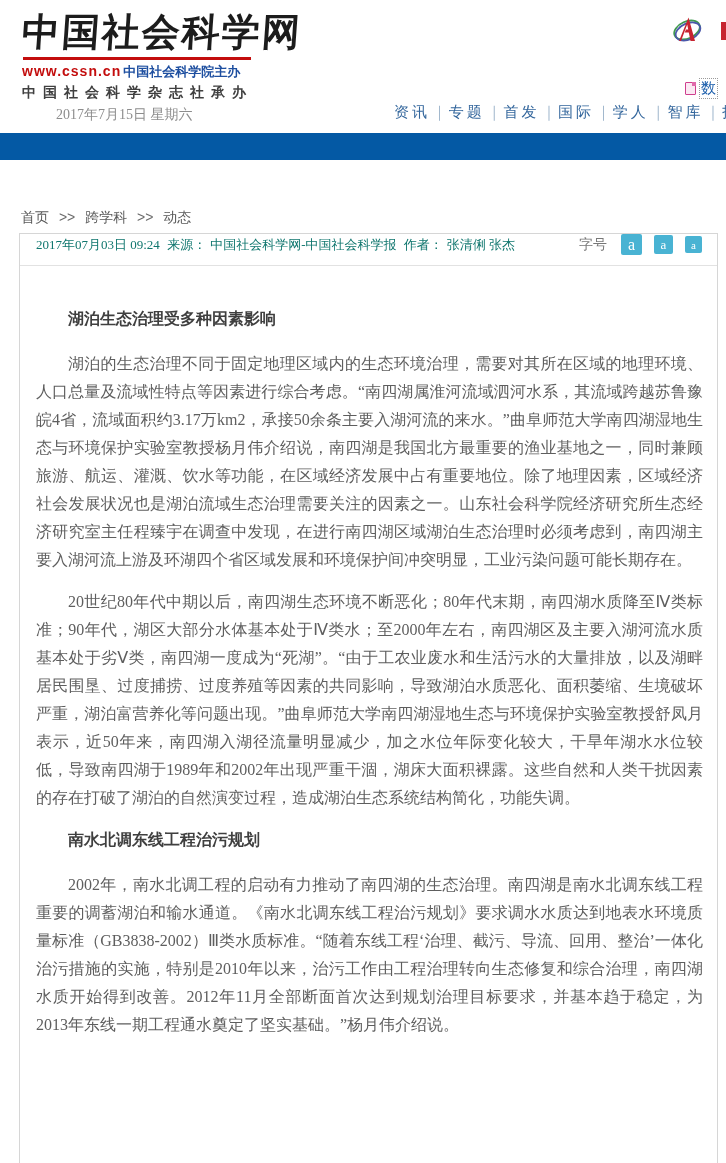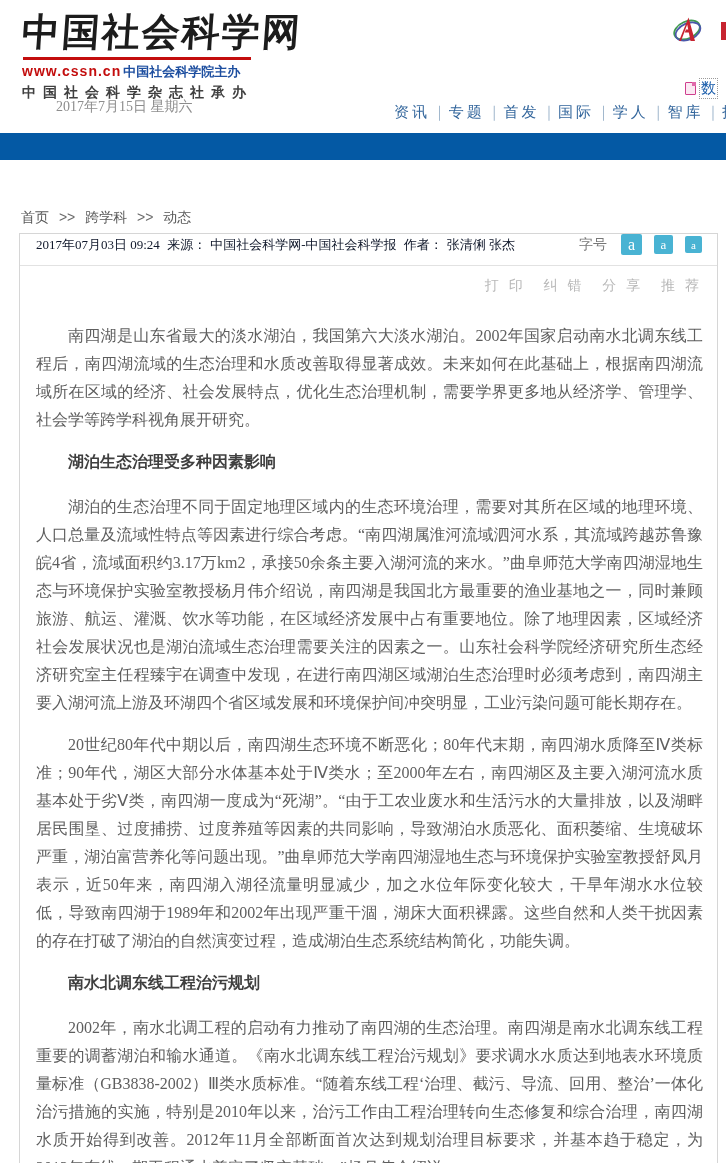--- a/index.html
+++ b/index.html
@@ -12,21 +12,21 @@
   .site-name { font-family:"DejaVu Serif","Liberation Serif",serif; font-weight:bold;
     font-size:38px; line-height:48px; color:#1c1c1c; letter-spacing:2px;
     transform:skewX(-4deg); }
   .red-rule { width:228px; height:3px; background:#c30d0d; margin:1px 0 3px 1px; }
   .url-line { display:flex; align-items:baseline; gap:2px; }
   .site-url { color:#c30d0d; font-weight:bold; font-size:14px; letter-spacing:1px;
     font-family:"Liberation Sans",sans-serif; }
   .sponsor { color:#1e4fa0; font-weight:bold; font-size:13px; }
   .organizer { margin-top:3px; color:#404040; font-size:14px; font-weight:bold;
     letter-spacing:7px; }
-  .header-date { position:absolute; left:56px; top:98px; color:#8d8d8d; font-size:14px;
+  .header-date { position:absolute; left:56px; top:106px; color:#8d8d8d; font-size:14px;
     font-family:"Liberation Serif","DejaVu Serif",serif; }
 
   .emblem { position:absolute; right:24px; top:14px; width:30px; height:32px; }
   .red-sliver { position:absolute; right:0; top:22px; width:5px; height:18px;
     background:#c72430; }
 
   .digital { position:absolute; right:8px; top:78px; display:flex; align-items:center;
     gap:3px; }
   .page-ico { width:11px; height:13px; border:1px solid #cf3e8e; background:#fbe9f3;
     border-radius:1px 4px 1px 1px; position:relative; }
@@ -47,21 +47,21 @@
   .breadcrumb .crumb { cursor:pointer; }
   .breadcrumb .bsep { margin:0 6px; color:#6b6b6b; }
 
   
   .article-box { margin:0 8px 0 19px; border:1px solid #d6d6d6; border-bottom:none;
     height:973px; overflow:hidden; background:#fff; }
   .article-title { text-align:center; font-size:23px; font-weight:600; color:#333;
     letter-spacing:1px; margin:16px 10px 12px; }
   .meta-row { display:flex; justify-content:space-between; align-items:center;
     padding:0 15px 10px 16px; border-bottom:1px solid #e2e2e2; }
-  .meta-left { color:#0f172a; font-size:13px;
+  .meta-left { color:#0f766e; font-size:13px;
     font-family:"Liberation Serif","DejaVu Serif",serif; }
   .meta-left span { margin-right:4px; }
   .fontsize { display:flex; align-items:center; gap:12px; }
   .fs-label { color:#777; font-size:14px; margin-right:2px; }
   .fs-btn { background:#49b3d3; color:#fff; display:flex; align-items:center;
     justify-content:center; border:none; cursor:pointer; border-radius:2px;
     font-family:"Liberation Serif",serif; }
   .fs-btn.l { width:21px; height:21px; font-size:16px; }
   .fs-btn.m { width:19px; height:19px; font-size:13px; }
   .fs-btn.s { width:17px; height:17px; font-size:11px; }
@@ -127,28 +127,21 @@
       <span>作者：</span><span>张清俐 张杰</span>
     </div>
     <div class="fontsize">
       <span class="fs-label">字号</span>
       <button class="fs-btn l">a</button>
       <button class="fs-btn m">a</button>
       <button class="fs-btn s">a</button>
     </div>
   </div>
 
-  <div class="actions">
-    <span class="action">打 印</span>
-    <span class="action">纠 错</span>
-    <span class="action">分 享</span>
-    <span class="action">推 荐</span>
-  </div>
 
   <div class="body-text">
-    <p>南四湖是山东省最大的淡水湖泊，我国第六大淡水湖泊。2002年国家启动南水北调东线工程后，南四湖流域的生态治理和水质改善取得显著成效。未来如何在此基础上，根据南四湖流域所在区域的经济、社会发展特点，优化生态治理机制，需要学界更多地从经济学、管理学、社会学等跨学科视角展开研究。</p>
     <h3>湖泊生态治理受多种因素影响</h3>
     <p>湖泊的生态治理不同于固定地理区域内的生态环境治理，需要对其所在区域的地理环境、人口总量及流域性特点等因素进行综合考虑。“南四湖属淮河流域泗河水系，其流域跨越苏鲁豫皖4省，流域面积约3.17万km2，承接50余条主要入湖河流的来水。”曲阜师范大学南四湖湿地生态与环境保护实验室教授杨月伟介绍说，南四湖是我国北方最重要的渔业基地之一，同时兼顾旅游、航运、灌溉、饮水等功能，在区域经济发展中占有重要地位。除了地理因素，区域经济社会发展状况也是湖泊流域生态治理需要关注的因素之一。山东社会科学院经济研究所生态经济研究室主任程臻宇在调查中发现，在进行南四湖区域湖泊生态治理时必须考虑到，南四湖主要入湖河流上游及环湖四个省区域发展和环境保护间冲突明显，工业污染问题可能长期存在。</p>
     <p>20世纪80年代中期以后，南四湖生态环境不断恶化；80年代末期，南四湖水质降至Ⅳ类标准；90年代，湖区大部分水体基本处于Ⅳ类水；至2000年左右，南四湖区及主要入湖河流水质基本处于劣Ⅴ类，南四湖一度成为“死湖”。“由于工农业废水和生活污水的大量排放，以及湖畔居民围垦、过度捕捞、过度养殖等因素的共同影响，导致湖泊水质恶化、面积萎缩、生境破坏严重，湖泊富营养化等问题出现。”曲阜师范大学南四湖湿地生态与环境保护实验室教授舒凤月表示，近50年来，南四湖入湖径流量明显减少，加之水位年际变化较大，干旱年湖水水位较低，导致南四湖于1989年和2002年出现严重干涸，湖床大面积裸露。这些自然和人类干扰因素的存在打破了湖泊的自然演变过程，造成湖泊生态系统结构简化，功能失调。</p>
     <h3>南水北调东线工程治污规划</h3>
     <p>2002年，南水北调工程的启动有力推动了南四湖的生态治理。南四湖是南水北调东线工程重要的调蓄湖泊和输水通道。《南水北调东线工程治污规划》要求调水水质达到地表水环境质量标准（GB3838-2002）Ⅲ类水质标准。“随着东线工程‘治理、截污、导流、回用、整治’一体化治污措施的实施，特别是2010年以来，治污工作由工程治理转向生态修复和综合治理，南四湖水质开始得到改善。2012年11月全部断面首次达到规划治理目标要求，并基本趋于稳定，为2013年东线一期工程通水奠定了坚实基础。”杨月伟介绍说。</p>
   </div>
 </div>
 
 </body></html>

